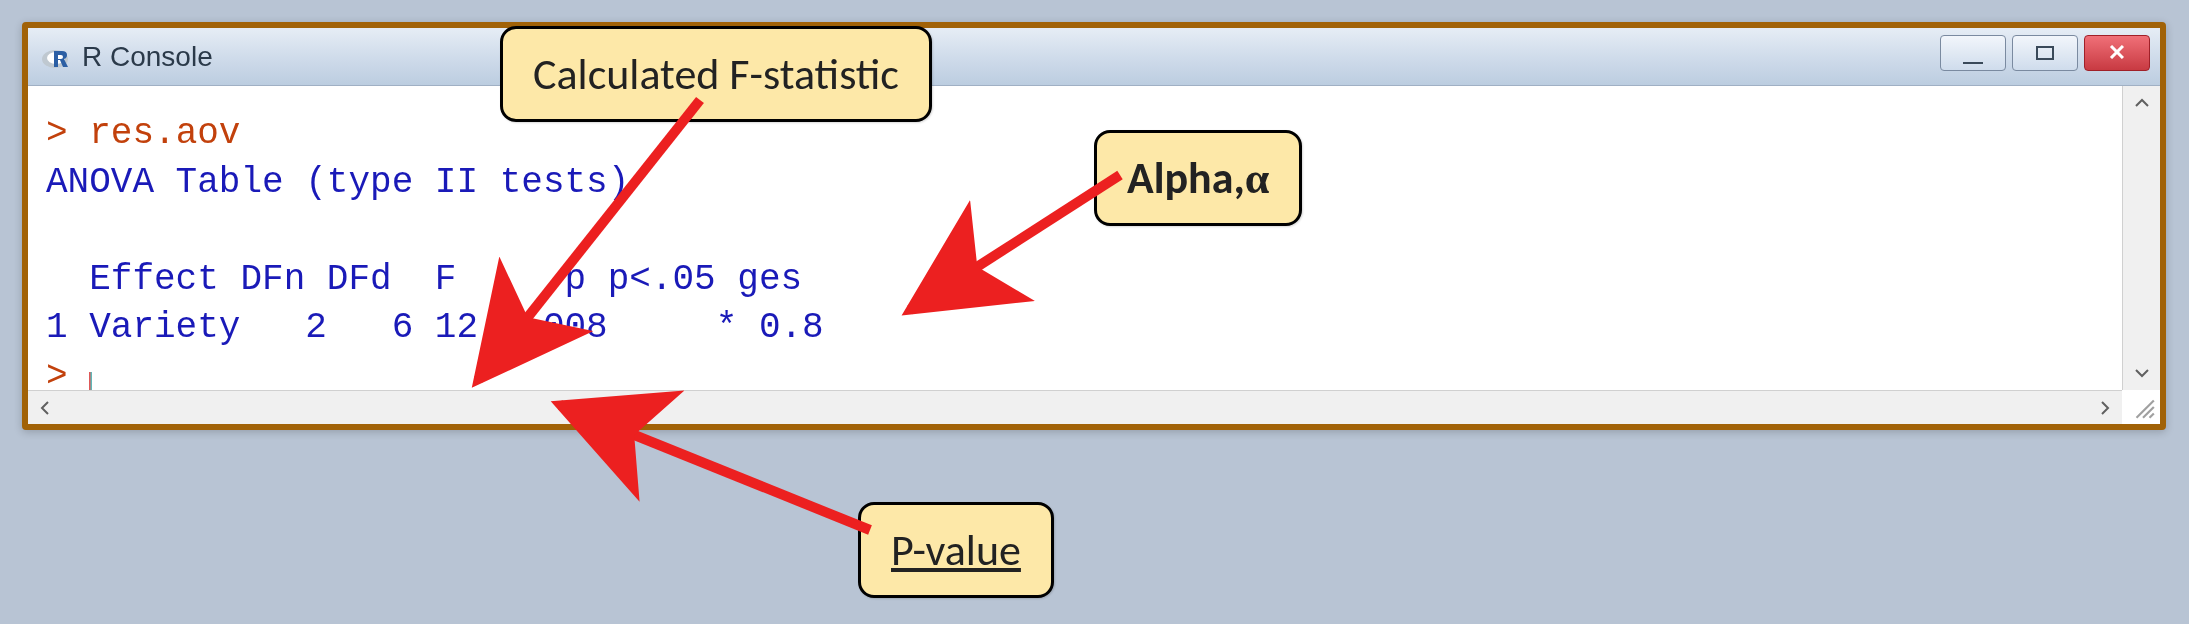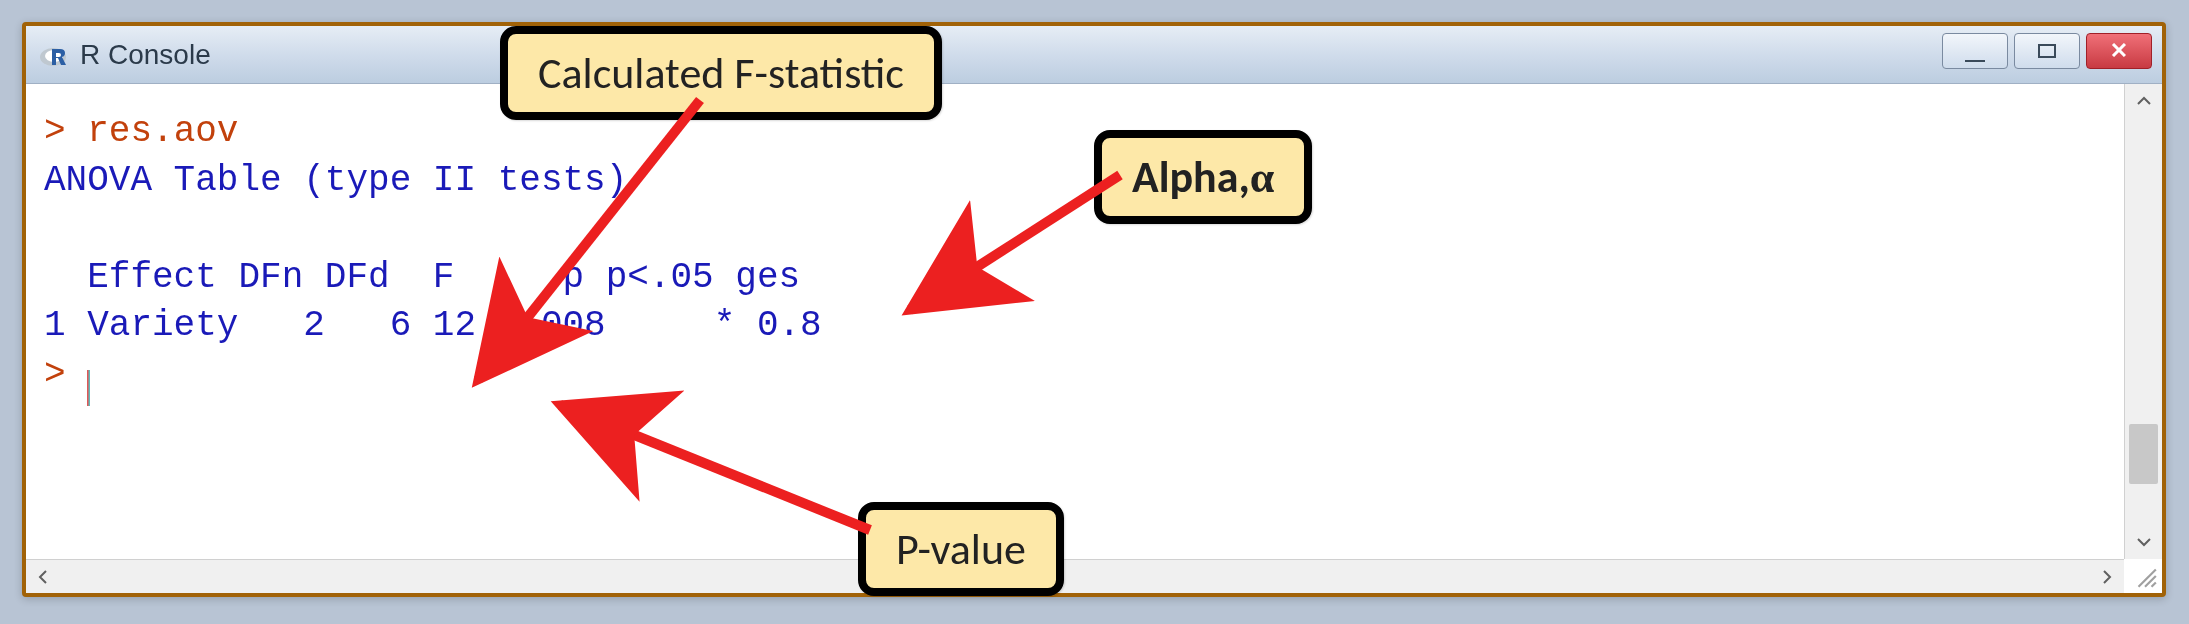--- a/index.html
+++ b/index.html
@@ -9,23 +9,23 @@
       height: 624px;
       position: relative;
       font-family: Arial, sans-serif;
       padding: 12px;
     }
     .window {
       position: absolute;
       left: 22px;
       top: 22px;
       width: 2144px;
-      height: 575px;
+      height: 408px;
       background: #ffffff;
-      border: 4px solid #a16207;
+      border: 6px solid #a16207;
       border-radius: 4px;
       box-shadow: 0 2px 8px rgba(0,0,0,0.2);
       display: flex;
       flex-direction: column;
     }
     .titlebar {
       height: 58px;
       background: linear-gradient(to bottom, #e6edf5 0%, #d0dceb 50%, #bccde0 100%);
       border-bottom: 1px solid #a0b0c4;
       display: flex;
@@ -128,23 +128,23 @@
     .text-blue { color: #1a1ab8; margin-top: 48px; }
     .cursor-bar {
       display:inline-block; width:3px; height:36px;
       background: linear-gradient(to right, #ff4040, #40d0d0);
       vertical-align: bottom;
       position: relative; top: 6px;
     }
     .callout {
       position: absolute;
       background: #fde8a8;
-      border: 8px solid #000000;
+      border: 3px solid #000000;
       border-radius: 16px;
-      padding: 12px 30px;
+      padding: 18px 30px;
       font-size: 44px;
       color: #222;
       font-family: "Calibri", Arial, sans-serif;
       box-shadow: 1px 1px 2px rgba(0,0,0,0.15);
       white-space: nowrap;
     }
     .arrow-svg {
       position: absolute;
       pointer-events: none;
     }
@@ -213,21 +213,21 @@
         <line x1="6" y1="22" x2="22" y2="6" stroke="#a0a0a0" stroke-width="2"></line>
         <line x1="12" y1="22" x2="22" y2="12" stroke="#a0a0a0" stroke-width="2"></line>
         <line x1="18" y1="22" x2="22" y2="18" stroke="#a0a0a0" stroke-width="2"></line>
       </svg>
     </div>
   </div>
 </div>
 
 <div class="callout" style="left:500px; top:26px;">Calculated F-statistic</div>
 <div class="callout" style="left:1094px; top:130px;font-weight:bold;"><span>Alpha,</span><span style="font-family: 'Times New Roman', serif;">α</span></div>
-<div class="callout" style="left:858px; top:502px;">P-value</div>
+<div class="callout" style="left:858px; top:502px;text-decoration:underline;">P-value</div>
 
 <svg class="arrow-svg" style="left:0; top:0; width:2189px; height:624px;">
   <defs>
     <marker id="ah" markerWidth="14" markerHeight="14" refX="11" refY="6" orient="auto">
       <path d="M0,0 L12,6 L0,12 L3,6 z" fill="#ec2020"></path>
     </marker>
   </defs>
 
   <line x1="700" y1="100" x2="478" y2="380" stroke="#ec2020" stroke-width="10" marker-end="url(#ah)"></line>
 

